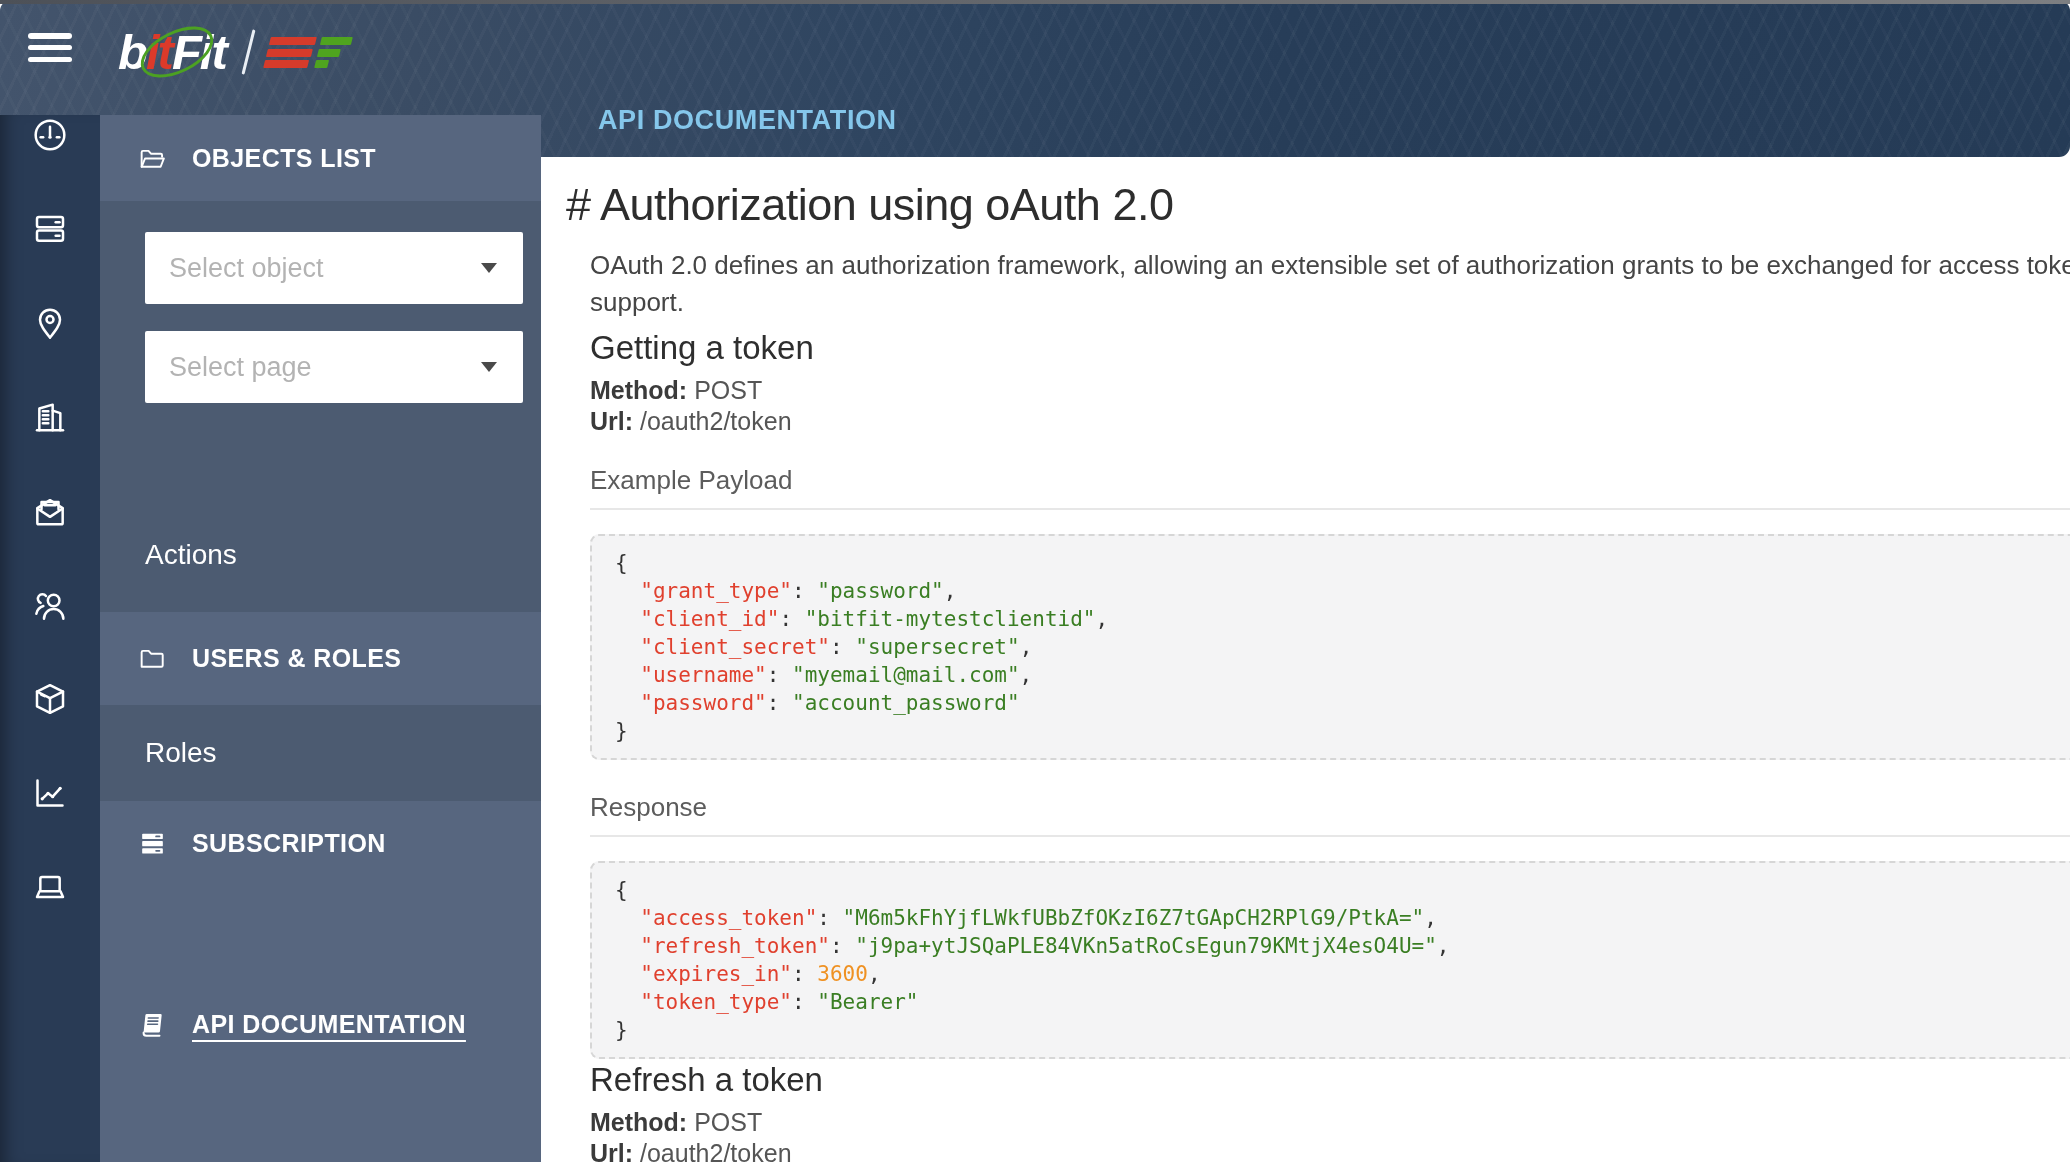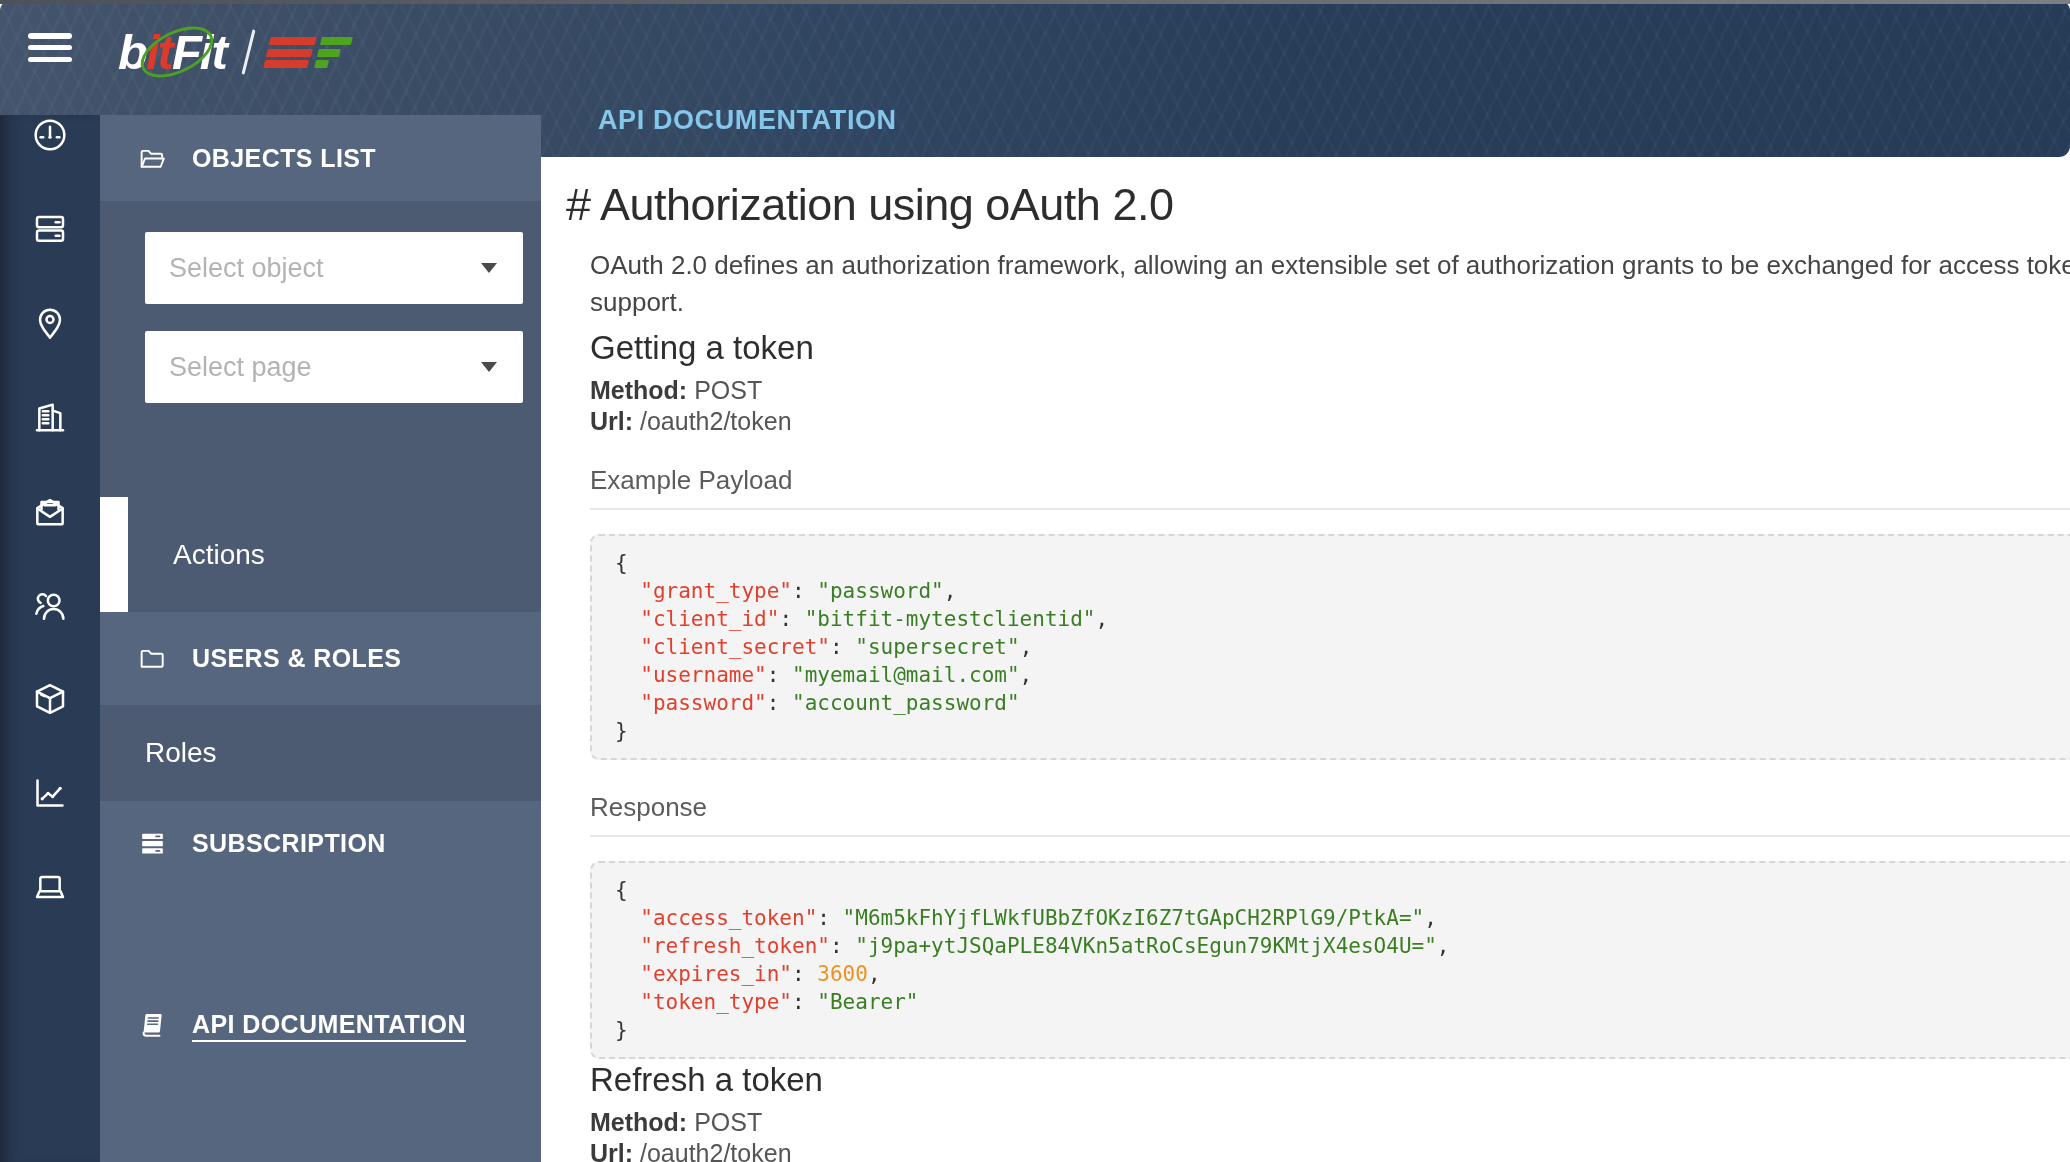--- a/index.html
+++ b/index.html
@@ -62,21 +62,21 @@
   .s-sub    { background:#4c5b71; }
   .s-ic { width:31px; height:31px; margin-right:24px; flex:none; }
   .s-ic svg { width:31px; height:31px; stroke:#fff; fill:none; stroke-width:1.5;
               stroke-linecap:round; stroke-linejoin:round; }
   .s-label { font-size:25px; font-weight:700; letter-spacing:.4px; }
   .s-item-label { font-size:28px; font-weight:400; padding-left:45px; cursor:pointer; }
   .active-underline { text-decoration:underline; text-underline-offset:7px;
                       text-decoration-thickness:2px; }
   .h-objects{height:86px;} .h-selobj{height:103px; align-items:flex-end;}
   .h-pages{height:90px;}   .h-selpage{height:193px; align-items:flex-start;}
-  .h-workflow{height:89px;} .h-actions{height:115px;margin-left:28px;}
+  .h-workflow{height:89px;} .h-actions{height:115px;}
   .h-users{height:93px;}    .h-roles{height:96px;}
   .h-subscription{height:85px;} .h-apidoc{flex:1;}
 
   .select-box { margin:27px 0 0 45px; width:378px; height:72px; background:#fff;
                 border-radius:2px; position:relative; display:flex; align-items:center;
                 padding-left:24px; cursor:pointer; }
   .select-box .ph { color:#b3b3b3; font-size:27px; }
   .select-box .caret { position:absolute; right:26px; top:31px; width:0; height:0;
     border-left:8px solid transparent; border-right:8px solid transparent;
     border-top:10px solid #4a4a4a; }

